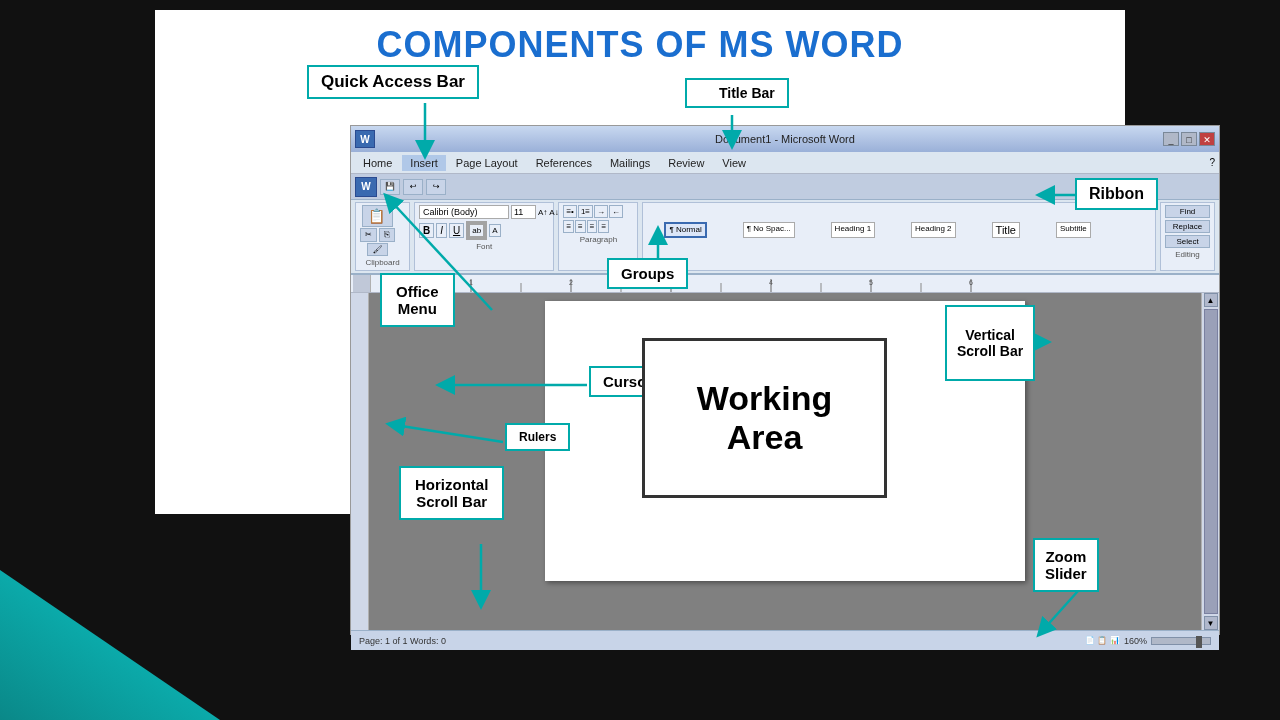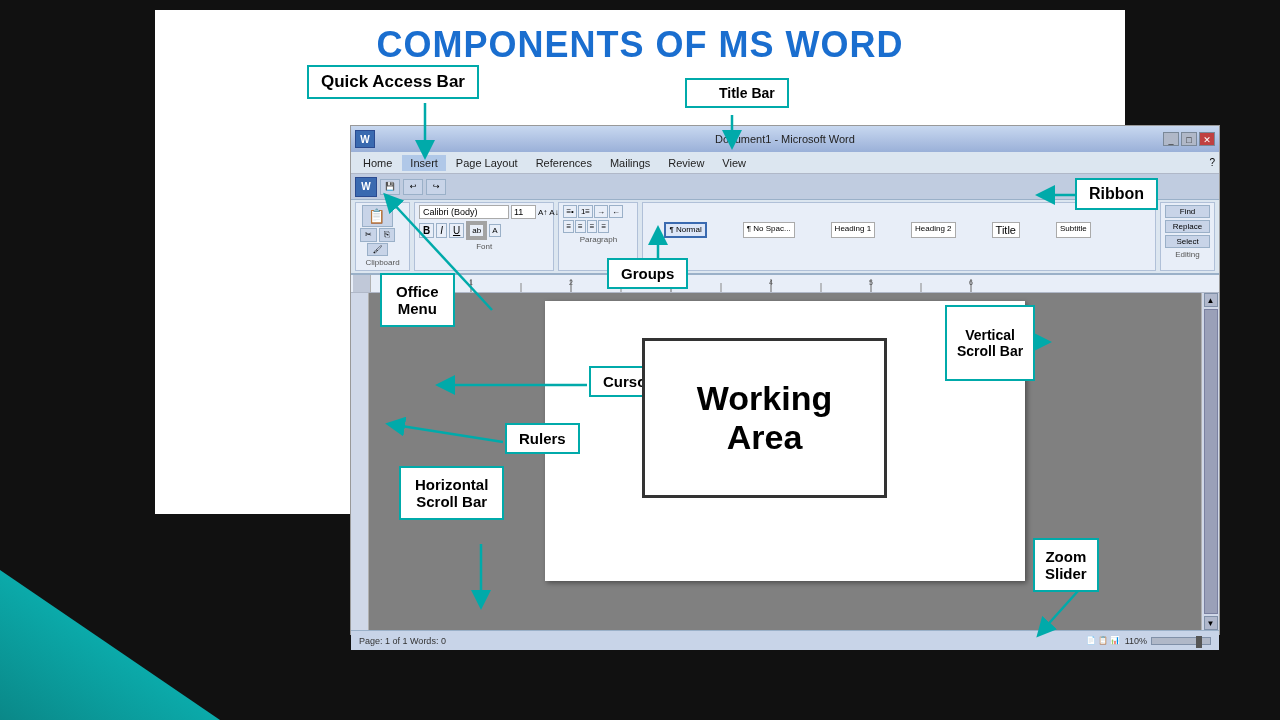--- a/index.html
+++ b/index.html
@@ -369,21 +369,21 @@
         <div style="width:14px;height:14px;background:#b0b8cc;border:1px solid #8090a8;display:flex;align-items:center;justify-content:center;font-size:8px;">▲</div>
         <div style="flex:1;width:14px;background:#9aa0b8;margin:2px 0;border:1px solid #7a80a0;"></div>
         <div style="width:14px;height:14px;background:#b0b8cc;border:1px solid #8090a8;display:flex;align-items:center;justify-content:center;font-size:8px;">▼</div>
       </div>
     </div>
 
     <div class="status-bar">
       <span>Page: 1 of 1   Words: 0</span>
       <div style="display:flex;align-items:center;gap:4px;">
         <span style="font-size:8px;">📄 📋 📊</span>
-        <span>110%</span>
+        <span>160%</span>
         <div style="width:60px;height:8px;background:#b0b8c8;border:1px solid #8090a8;position:relative;">
           <div style="position:absolute;left:75%;top:-2px;width:6px;height:12px;background:#555;"></div>
         </div>
       </div>
     </div>
   </div>
 
   <svg style="position:absolute;top:0;left:0;width:970px;height:700px;pointer-events:none;">
 
     <defs>
@@ -434,21 +434,21 @@
   </div>
 
   <div class="ann" style="top:248px;left:452px;font-size:15px;">
     <span>Groups</span>
   </div>
 
   <div class="ann" style="top:356px;left:434px;font-size:15px;">
     <span>Cursor</span>
   </div>
 
-  <div class="ann" style="top:413px;left:350px;font-size:15px;">
+  <div class="ann" style="top:413px;left:350px;font-size:12px;">
     <span>Rulers</span>
   </div>
 
   <div class="ann" style="top:456px;left:244px;font-size:15px;padding:8px 14px;">
     Horizontal<br>Scroll Bar
   </div>
 
   <div class="ann" style="top:295px;left:790px;font-size:14px;padding:20px 10px;">
     Vertical<br>Scroll Bar
   </div>

